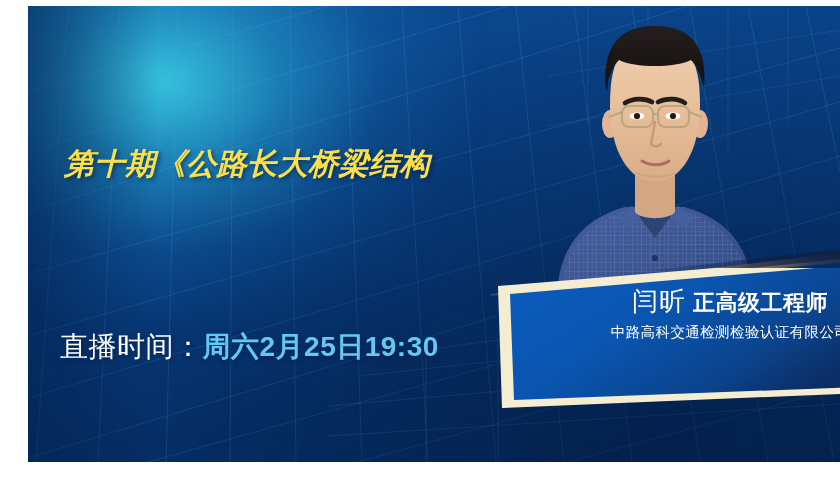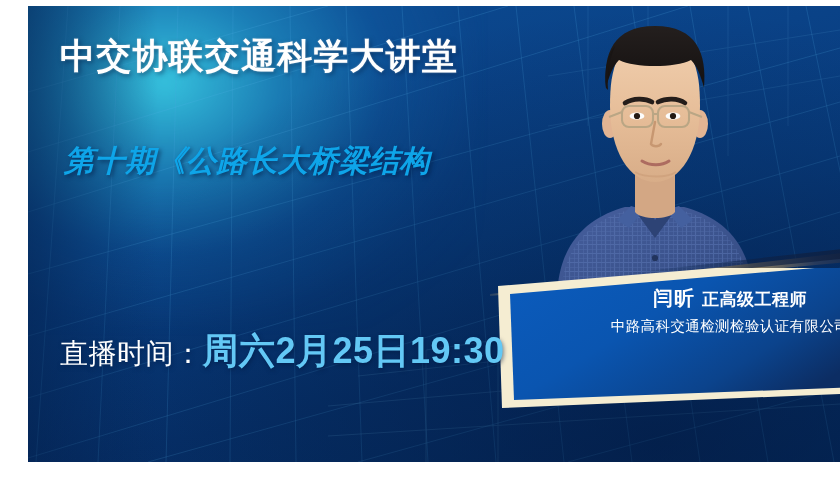--- a/index.html
+++ b/index.html
@@ -118,27 +118,27 @@
     width: 300px;
     text-align: center;
     color: #ffffff;
   }
   .speaker-line1 {
     white-space: nowrap;
     line-height: 1;
     margin-bottom: 11px;
   }
   .speaker-name {
-    font-size: 20px;
-    font-weight: 700;
+    font-size: 26px;
+    font-weight: 400;
     letter-spacing: 1px;
     vertical-align: baseline;
   }
   .speaker-title {
-    font-size: 17px;
+    font-size: 22px;
     font-weight: 600;
     letter-spacing: 0.5px;
     margin-left: 7px;
     vertical-align: baseline;
     text-align: center;
   }
   .speaker-org {
     font-size: 14.5px;
     font-weight: 500;
     letter-spacing: 0.4px;
@@ -160,49 +160,48 @@
       0 0 2px rgba(255,255,255,0.35),
       2px 2px 5px rgba(2,30,70,0.55);
   }
 
   
   .subtitle {
     position: absolute;
     left: 36px;
     top: 136px;
     width: 530px;
-    color: #0ea5e9;
+    color: #fde047;
     font-size: 30px;
     font-weight: 600;
     font-style: italic;
     line-height: 1.45;
     letter-spacing: 0.5px;
     text-shadow: 2px 2px 4px rgba(2,24,62,0.6);
-    font-family: Liberation Mono, monospace;
   }
   .subtitle-line { white-space: nowrap; display: block; }
   .subtitle-line2 { margin-left: -6px; }
 
   
   .time-row {
     position: absolute;
     left: 32px;
     top: 327px;
     white-space: nowrap;
     line-height: 1;
     text-shadow: 1px 2px 4px rgba(2,24,62,0.55);
   }
   .time-label {
     font-size: 28px;
     font-weight: 400;
     color: #ffffff;
     letter-spacing: 0.5px;
   }
   .time-value {
-    font-size: 36px;
+    font-size: 28px;
     font-weight: 700;
     color: #63c8f5;
     letter-spacing: 0.5px;
   }
 </style>
 </head>
 <body>
 
 <div id="poster-root">
 
@@ -376,21 +375,20 @@
       </svg>
 
       <div class="speaker-text">
         <div class="speaker-line1">
           <span class="speaker-name">闫昕</span><span class="speaker-title">正高级工程师</span>
         </div>
         <div class="speaker-org">中路高科交通检测检验认证有限公司</div>
       </div>
     </div>
 
-    <div class="headline">中交协联交通科学大讲堂</div>
 
     <div class="subtitle">
       <span class="subtitle-line">第十期《公路长大桥梁结构</span>
     </div>
 
     <div class="time-row">
       <span class="time-label">直播时间：</span><span class="time-value">周六2月25日19:30</span>
     </div>
 
   </div>

